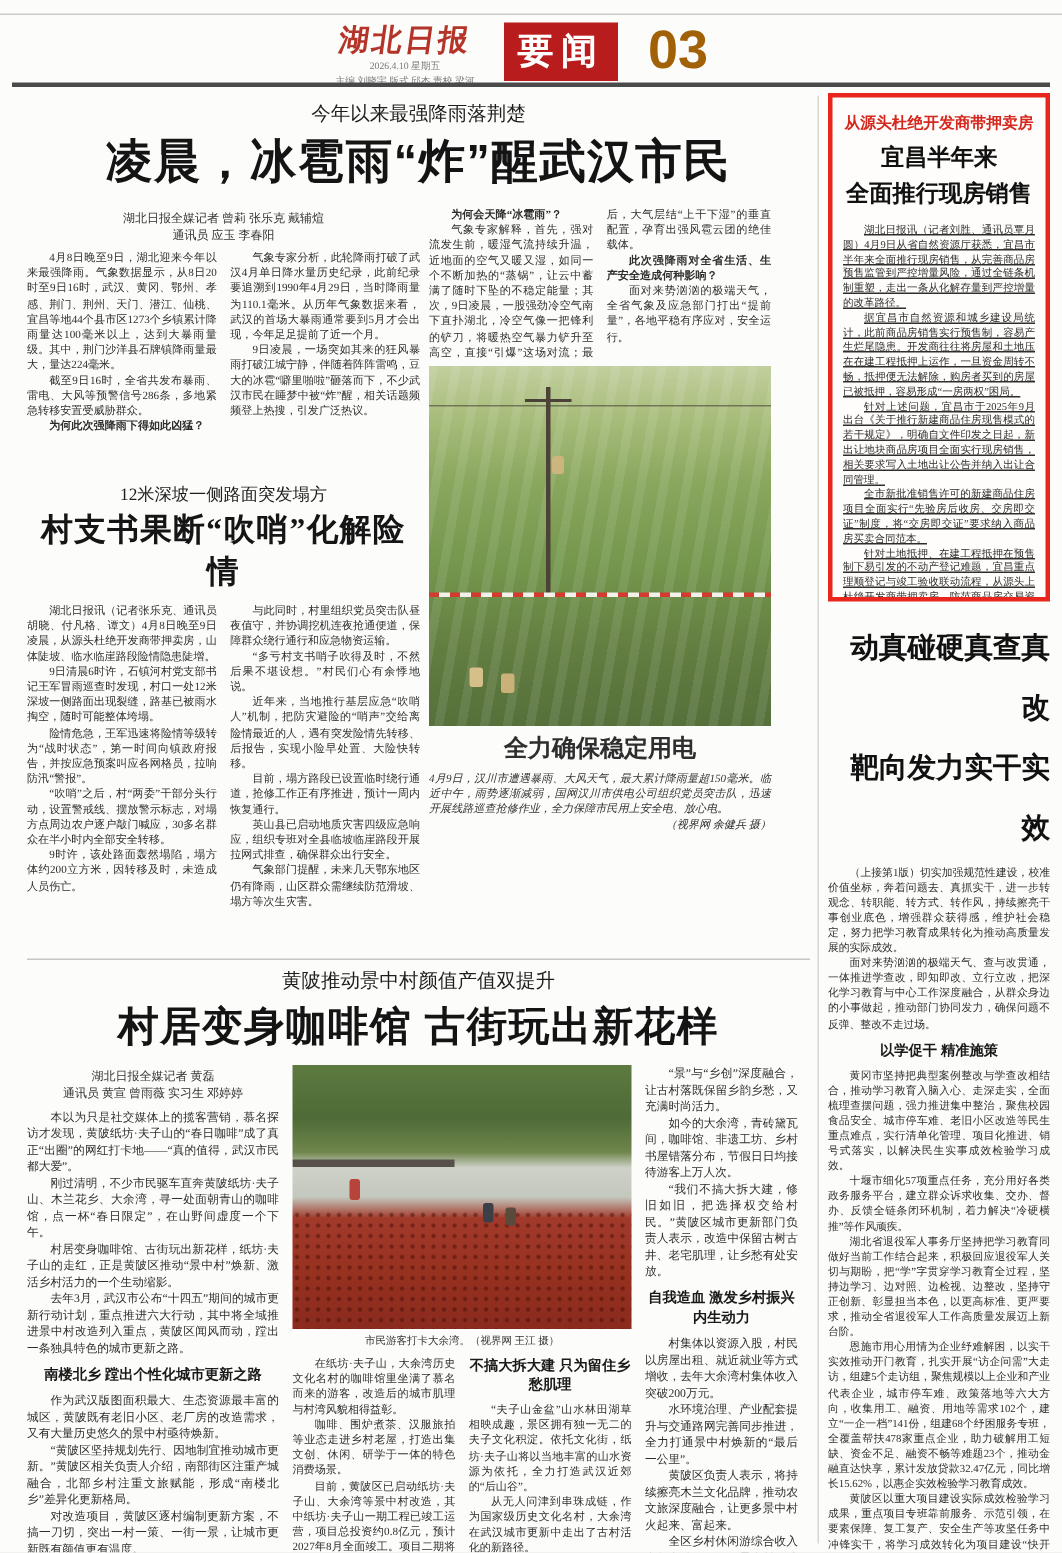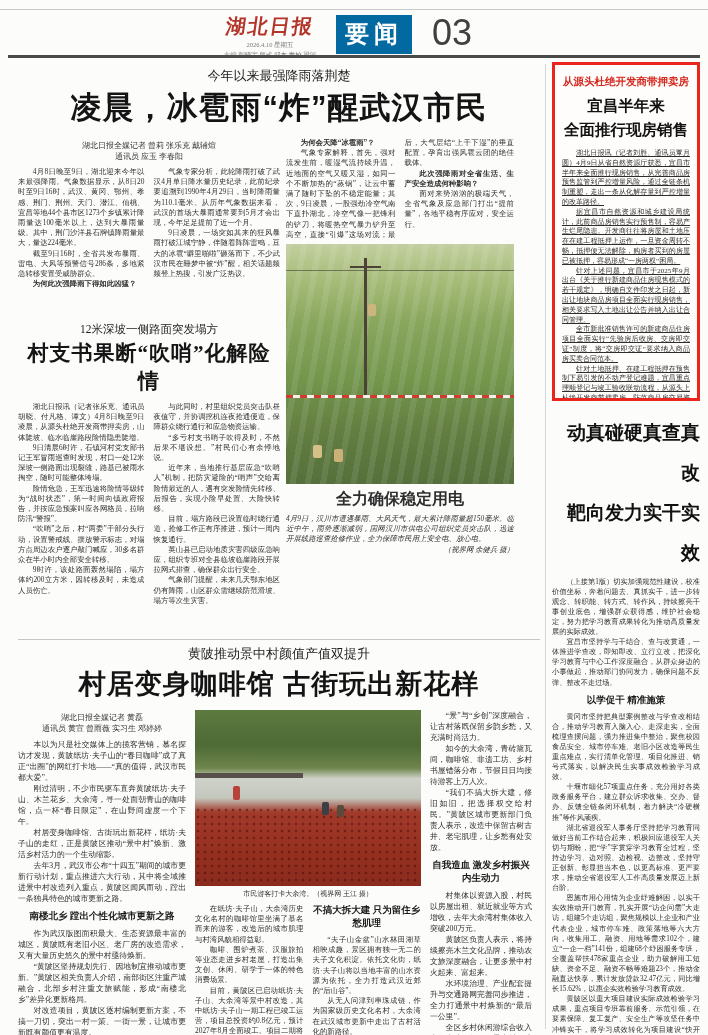--- a/index.html
+++ b/index.html
@@ -8,24 +8,24 @@
   .top-thin{position:absolute;left:0;right:0;top:9px;height:1px;background:#c9c9c9;}
   .thick-rule{position:absolute;left:8px;right:8px;top:55px;height:3px;background:#4a4a4a;}
   .vline{position:absolute;left:545px;top:64px;bottom:6px;width:1px;background:#d6d6d4;}
 
   
   .masthead{position:absolute;left:0;top:12px;width:100%;height:42px;}
   .mast-left{position:absolute;left:210px;top:1px;text-align:center;width:120px;}
   .logo{color:#b5342a;font-weight:bold;font-size:20px;letter-spacing:2px;transform:skewX(-8deg);
         font-family:"Liberation Serif",serif;}
   .mast-meta{font-size:6.5px;color:#7a7a7a;line-height:8.5px;margin-top:1px;}
-  .section-box{position:absolute;left:336px;top:3px;background:#0369a1;color:#fff;font-size:24px;
+  .section-box{position:absolute;left:336px;top:3px;background:#b91c1c;color:#fff;font-size:24px;
         font-weight:bold;padding:3px 9px 4px;letter-spacing:5px;font-family:"Liberation Sans",sans-serif;}
-  .page-no{position:absolute;left:432px;top:0;font-size:36px;color:#404040;
-        font-family:"Liberation Sans",sans-serif;font-weight:400;}
+  .page-no{position:absolute;left:432px;top:0;font-size:36px;color:#a16207;
+        font-family:"Liberation Sans",sans-serif;font-weight:700;}
 
   
   p.body{font-size:7.4px;line-height:10.2px;text-align:justify;text-indent:2em;margin:0;color:#2e2e2e;}
   p.q{font-weight:bold;}
   .cols2{column-count:2;column-gap:9px;}
   .byline{font-size:8px;text-align:center;line-height:11px;color:#333;margin:2px 0 5px;}
 
   
   .left-area{position:absolute;left:18px;top:64px;width:522px;}
   .kicker1{font-size:13px;text-align:center;color:#1d1d1d;margin:3px 0 2px;font-family:"Liberation Sans",sans-serif;}
@@ -226,22 +226,22 @@
             <p class="body">4月9日，大余湾青石老街上，三五好友围坐，咖啡香气氤氲。“周末来此小聚，既能亲近自然，又能感受古村韵味。”市民刘女士说。</p>
           </div>
         </div>
 
         <div class="colD">
           <p class="body">“景”与“乡创”深度融合，让古村落既保留乡韵乡愁，又充满时尚活力。</p>
           <p class="body">如今的大余湾，青砖黛瓦间，咖啡馆、非遗工坊、乡村书屋错落分布，节假日日均接待游客上万人次。</p>
           <p class="body">“我们不搞大拆大建，修旧如旧，把选择权交给村民。”黄陂区城市更新部门负责人表示，改造中保留古树古井、老宅肌理，让乡愁有处安放。</p>
           <div class="subhead">自我造血 激发乡村振兴内生动力</div>
           <p class="body">村集体以资源入股，村民以房屋出租、就近就业等方式增收，去年大余湾村集体收入突破200万元。</p>
+          <p class="body">水环境治理、产业配套提升与交通路网完善同步推进，全力打通景中村焕新的“最后一公里”。</p>
           <p class="body">黄陂区负责人表示，将持续擦亮木兰文化品牌，推动农文旅深度融合，让更多景中村火起来、富起来。</p>
-          <p class="body">水环境治理、产业配套提升与交通路网完善同步推进，全力打通景中村焕新的“最后一公里”。</p>
           <p class="body">全区乡村休闲游综合收入去年突破百亿元，景中村正成为市民近郊游的首选目的地。</p>
         </div>
       </div>
     </section>
   </div>
 
   <aside class="right-rail">
     <section class="redbox">
       <div class="red-kicker">从源头杜绝开发商带押卖房</div>
       <h2 class="red-h">
@@ -256,21 +256,21 @@
 
     </section>
 
     <section>
       <h2 class="reform-h">
         <span>动真碰硬真查真改</span><br>
         <span>靶向发力实干实效</span>
       </h2>
       <div class="reform-body">
         <p class="body">（上接第1版）切实加强规范性建设，校准价值坐标，奔着问题去、真抓实干，进一步转观念、转职能、转方式、转作风，持续擦亮干事创业底色，增强群众获得感，维护社会稳定，努力把学习教育成果转化为推动高质量发展的实际成效。</p>
-        <p class="body">宜昌市坚持学与干结合、查与改贯通，一体推进学查改，即知即改、立行立改，把深化学习教育与中心工作深度融合，从群众身边的小事做起，推动部门协同发力，确保问题不反弹、整改不走过场。</p>
+        <p class="body">面对来势汹汹的极端天气、查与改贯通，一体推进学查改，即知即改、立行立改，把深化学习教育与中心工作深度融合，从群众身边的小事做起，推动部门协同发力，确保问题不反弹、整改不走过场。</p>
         <div class="subhead">以学促干 精准施策</div>
         <p class="body">黄冈市坚持把典型案例整改与学查改相结合，推动学习教育入脑入心、走深走实，全面梳理查摆问题，强力推进集中整治，聚焦校园食品安全、城市停车难、老旧小区改造等民生重点难点，实行清单化管理、项目化推进、销号式落实，以解决民生实事成效检验学习成效。</p>
         <p class="body">十堰市细化57项重点任务，充分用好各类政务服务平台，建立群众诉求收集、交办、督办、反馈全链条闭环机制，着力解决“冷硬横推”等作风顽疾。</p>
         <p class="body">湖北省退役军人事务厅坚持把学习教育同做好当前工作结合起来，积极回应退役军人关切与期盼，把“学”字贯穿学习教育全过程，坚持边学习、边对照、边检视、边整改，坚持守正创新、彰显担当本色，以更高标准、更严要求，推动全省退役军人工作高质量发展迈上新台阶。</p>
         <p class="body">恩施市用心用情为企业纾难解困，以实干实效推动开门教育，扎实开展“访企问需”大走访，组建5个走访组，聚焦规模以上企业和产业代表企业，城市停车难、政策落地等六大方向，收集用工、融资、用地等需求102个，建立“一企一档”141份，组建68个纾困服务专班，全覆盖帮扶478家重点企业，助力破解用工短缺、资金不足、融资不畅等难题23个，推动金融直达快享，累计发放贷款32.47亿元，同比增长15.62%，以惠企实效检验学习教育成效。</p>
         <p class="body">黄陂区以重大项目建设实际成效检验学习成果，重点项目专班靠前服务、示范引领，在要素保障、复工复产、安全生产等攻坚任务中冲锋实干，将学习成效转化为项目建设“快开局、再提速”的强大动力。</p>
       </div>
     </section>
   </aside>
 </div>

